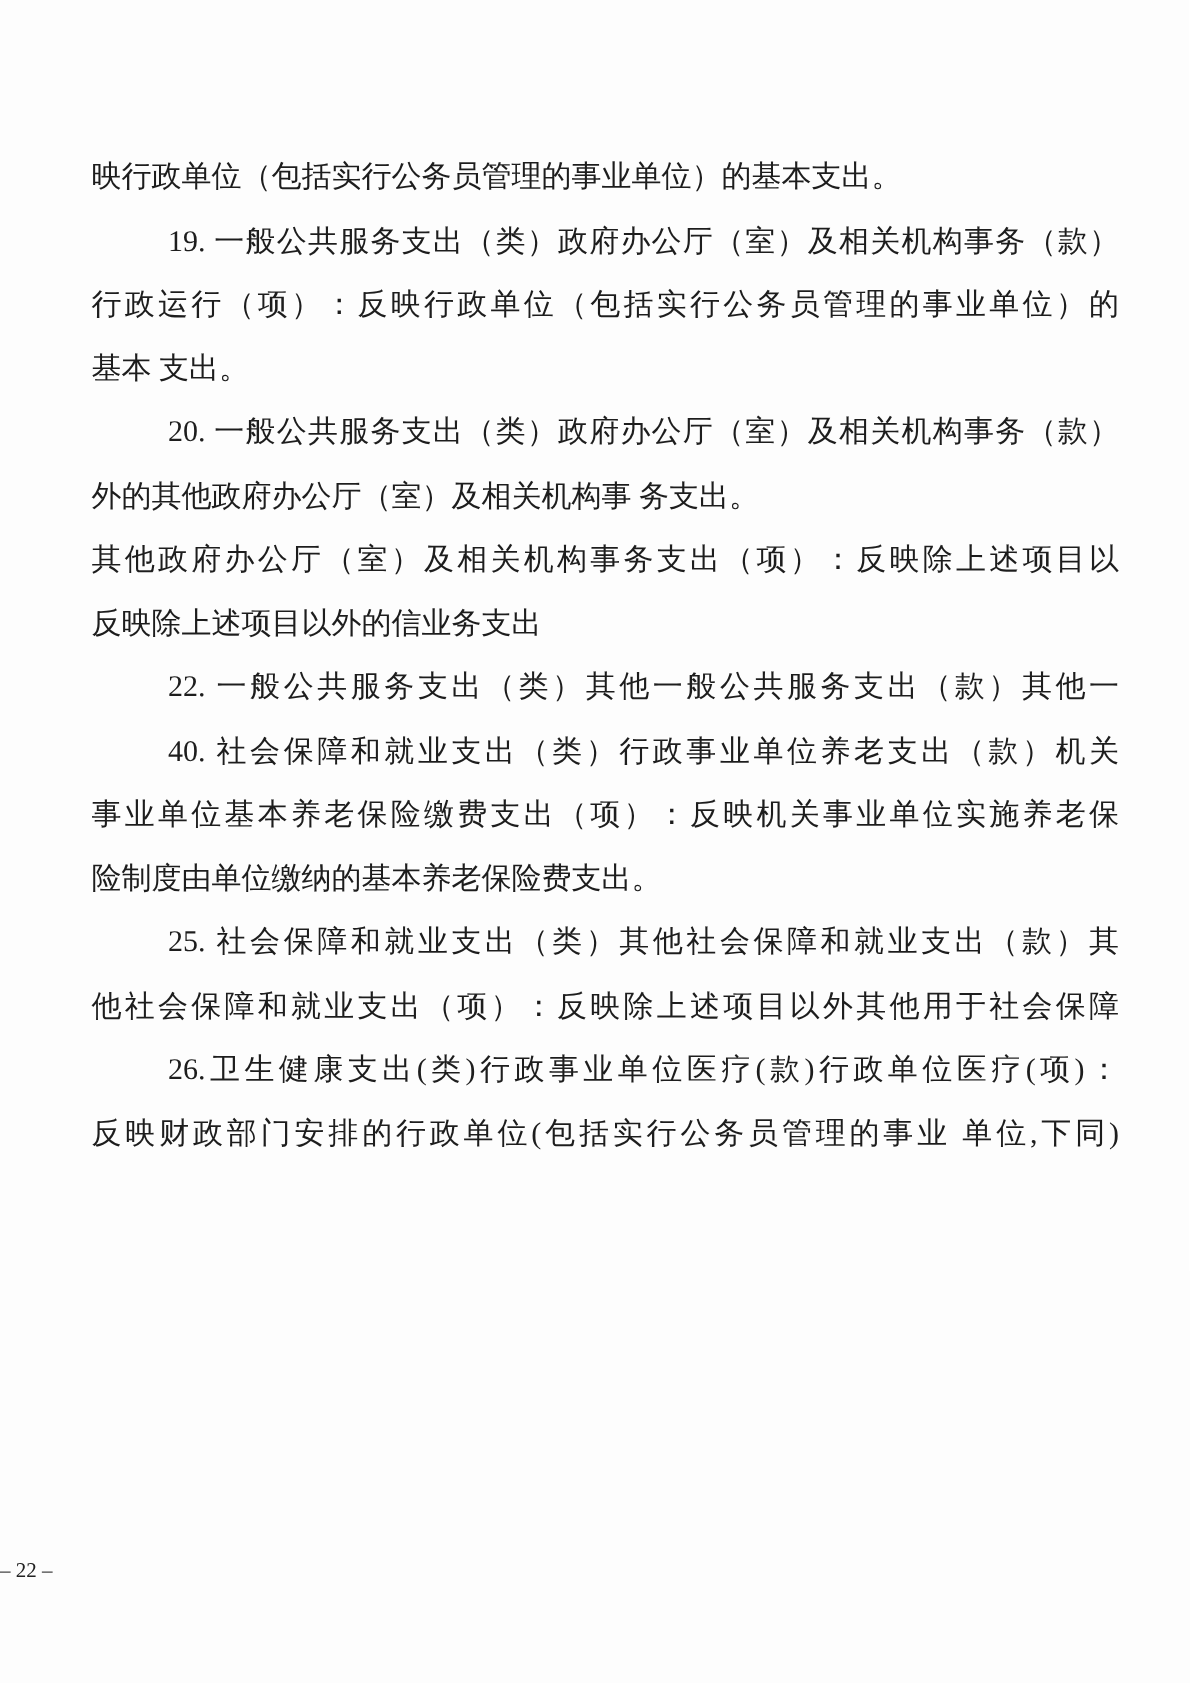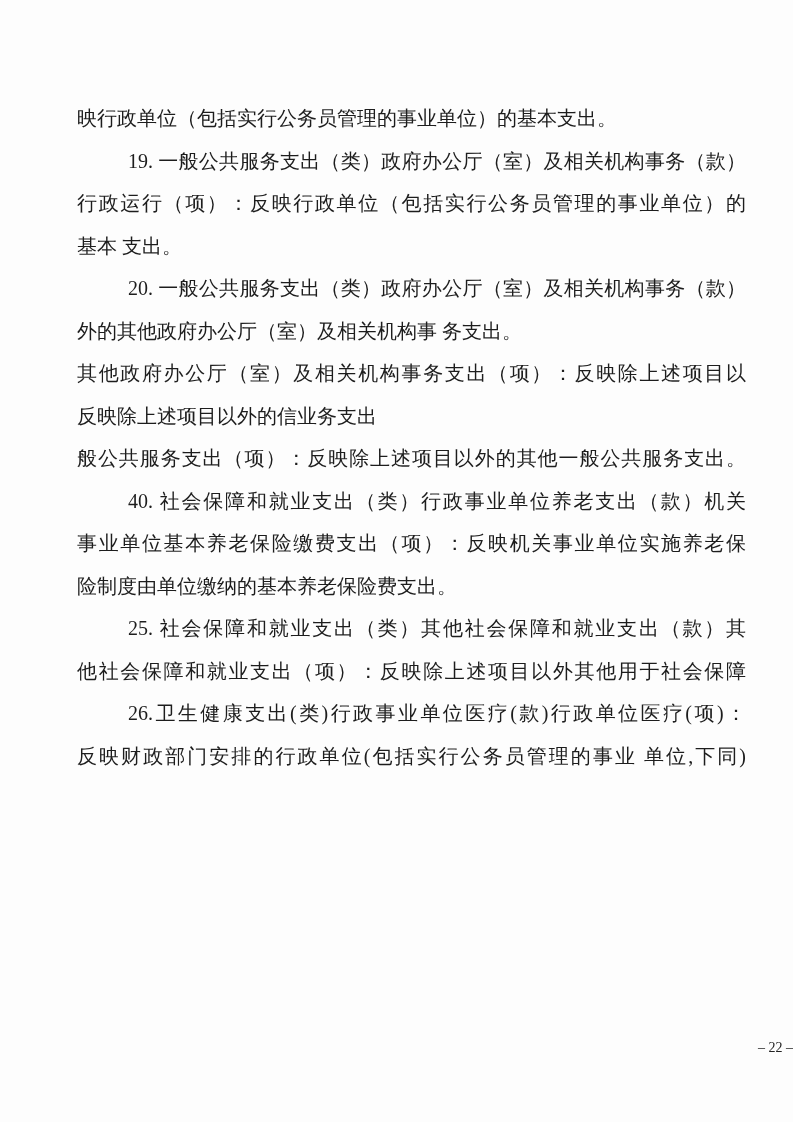--- a/index.html
+++ b/index.html
@@ -11,21 +11,21 @@
     width: 793px;
     height: 1122px;
     font-family: "Liberation Serif", "DejaVu Serif", serif;
     color: #1d1d1d;
   }
   .page {
     position: relative;
     width: 793px;
     height: 1122px;
     box-sizing: border-box;
-    padding: 97px 47px 0 77px;
+    padding: 97px 47px 0 61px;
     background: #fdfdfd;
     overflow: hidden;
   }
   .para { margin: 0; }
   .ln {
     font-size: 20px;
     line-height: 42.5px;
     height: 42.5px;
     text-align: left;
     overflow: visible;
@@ -36,21 +36,21 @@
     -moz-text-align-last: justify;
     text-align-last: justify;
   }
   
   .ind { text-indent: 51px; }
   .footer {
     position: absolute;
     top: 1038px;
     left: 0;
     width: 793px;
-    text-align: right;
+    text-align: left;
     font-size: 14px;
     line-height: 20px;
     color: #222222;
   }
 </style>
 </head>
 <body>
 
 <div class="page">
 
@@ -68,21 +68,21 @@
     <div class="ln j ind">20. 一般公共服务支出（类）政府办公厅（室）及相关机构事务（款）</div>
     <div class="ln">外的其他政府办公厅（室）及相关机构事 务支出。</div>
     <div class="ln j">其他政府办公厅（室）及相关机构事务支出（项）：反映除上述项目以</div>
   </div>
 
   <div class="para">
     <div class="ln">反映除上述项目以外的信业务支出</div>
   </div>
 
   <div class="para">
-    <div class="ln j">般公共服务支出（项）：反映除上述项目以外的其他一般公共服务支出。</div>
+    <div class="ln j ind">22. 一般公共服务支出（类）其他一般公共服务支出（款）其他一</div>
   </div>
 
   <div class="para">
     <div class="ln j ind">40. 社会保障和就业支出（类）行政事业单位养老支出（款）机关</div>
     <div class="ln j">事业单位基本养老保险缴费支出（项）：反映机关事业单位实施养老保</div>
     <div class="ln">险制度由单位缴纳的基本养老保险费支出。</div>
   </div>
 
 
   <div class="para">

